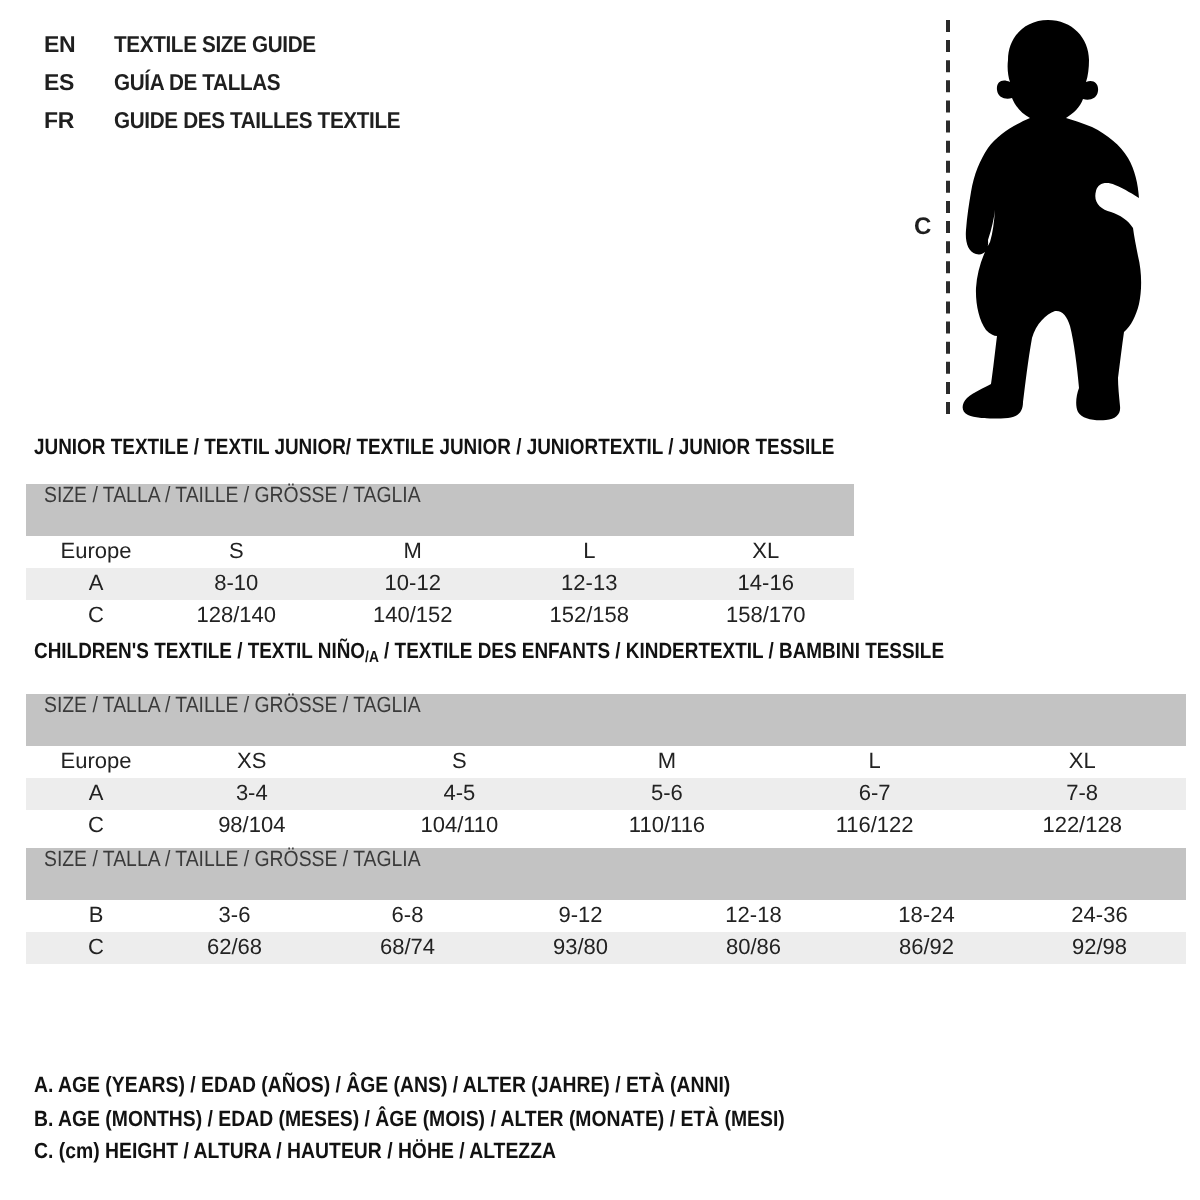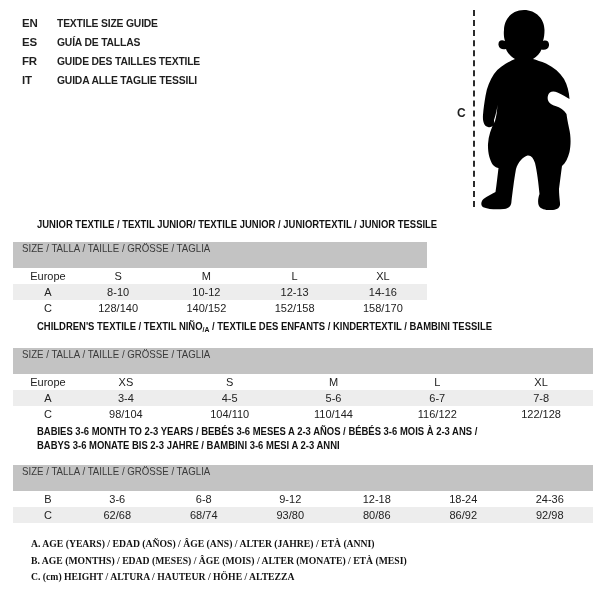--- a/index.html
+++ b/index.html
@@ -23,62 +23,58 @@
   .figure { position: absolute; left: 452px; top: 8px; width: 146px; height: 206px; }
   .measure-label { position: absolute; left: 5px; top: 98px; font-size: 12px; font-weight: bold; }
   .measure-line { position: absolute; left: 21px; top: 2px; height: 197px; width: 0; border-left: 2px dashed #2a2a2a; }
   .figure svg { position: absolute; left: 28px; top: 0; }
 
   
   .section { position: absolute; left: 13px; }
   .section-junior   { top: 217px; width: 414px; }
   .section-children { top: 319px; width: 580px; }
   .section-babies   { top: 424px; width: 580px; }
-  .table-title { padding-left: 4px; margin-bottom: 11px; margin-left: 20px; }
+  .table-title { padding-left: 4px; margin-bottom: 11px; }
   .section-babies .table-title { margin-bottom: 13px; }
   .title-line { font-size: 11px; font-weight: bold; line-height: 14px; white-space: nowrap;
                 transform: scaleX(0.86); transform-origin: left center; color: #121212; }
   .title-line .sub { font-size: 8px; vertical-align: -2px; }
 
   table.size-table { border-collapse: collapse; table-layout: fixed; width: 100%; }
   col.label-col { width: 61px; }
   th.bar { background: var(--bar); height: 15px; text-align: left; font-weight: normal;
            font-size: 11px; color: var(--bar-ink); padding: 0 0 14px 9px; }
   .cond { display: inline-block; white-space: nowrap; transform: scaleX(0.88); transform-origin: left center; }
   tbody tr { height: 16px; }
   tbody tr:nth-child(even) { background: var(--stripe); }
   th.row-label { text-align: center; font-weight: normal; font-size: 11px; padding-left: 9px; color: #222; }
   td.size-cell { text-align: center; font-size: 11px; color: #222; }
 
   
-  .footnotes { position: absolute; left: 31px; top: 535px; font-family: Liberation Serif, serif; }
+  .footnotes { position: absolute; left: 17px; top: 535px; }
   .footnote { font-size: 11px; font-weight: bold; line-height: 16.5px; white-space: nowrap;
               transform: scaleX(0.88); transform-origin: left center; color: #121212; }
 </style>
 </head>
 <body>
 
 <div class="page">
 
   <div class="legend">
     <div class="legend-row">
       <span class="legend-code">EN</span>
       <span class="legend-text">TEXTILE SIZE GUIDE</span>
     </div>
     <div class="legend-row">
       <span class="legend-code">ES</span>
       <span class="legend-text">GUÍA DE TALLAS</span>
     </div>
     <div class="legend-row">
       <span class="legend-code">FR</span>
       <span class="legend-text">GUIDE DES TAILLES TEXTILE</span>
-    </div>
-    <div class="legend-row">
-      <span class="legend-code">IT</span>
-      <span class="legend-text">GUIDA ALLE TAGLIE TESSILI</span>
     </div>
   </div>
 
   <div class="figure">
     <span class="measure-label">C</span>
     <div class="measure-line"></div>
     <svg width="95" height="205" viewBox="0 0 95 205" aria-hidden="true">
       <path fill="#000000" d="
         M44 2
         C 32 2, 24 11, 24 22
@@ -203,33 +199,29 @@
             <td class="size-cell">3-4</td>
             <td class="size-cell">4-5</td>
             <td class="size-cell">5-6</td>
             <td class="size-cell">6-7</td>
             <td class="size-cell">7-8</td>
           </tr>
           <tr>
             <th class="row-label">C</th>
             <td class="size-cell">98/104</td>
             <td class="size-cell">104/110</td>
-            <td class="size-cell">110/144</td>
+            <td class="size-cell">110/116</td>
             <td class="size-cell">116/122</td>
             <td class="size-cell">122/128</td>
           </tr>
         </tbody>
       </table>
   </div>
 
   <div class="section section-babies">
-    <div class="table-title">
-        <div class="title-line"><span>BABIES 3-6 MONTH TO 2-3 YEARS / BEBÉS 3-6 MESES A 2-3 AÑOS / BÉBÉS 3-6 MOIS À 2-3 ANS /</span></div>
-        <div class="title-line"><span>BABYS 3-6 MONATE BIS 2-3 JAHRE / BAMBINI 3-6 MESI A 2-3 ANNI</span></div>
-      </div>
     <table class="size-table">
         <colgroup>
           <col class="label-col">
           <col>
           <col>
           <col>
           <col>
           <col>
           <col>
         </colgroup>

